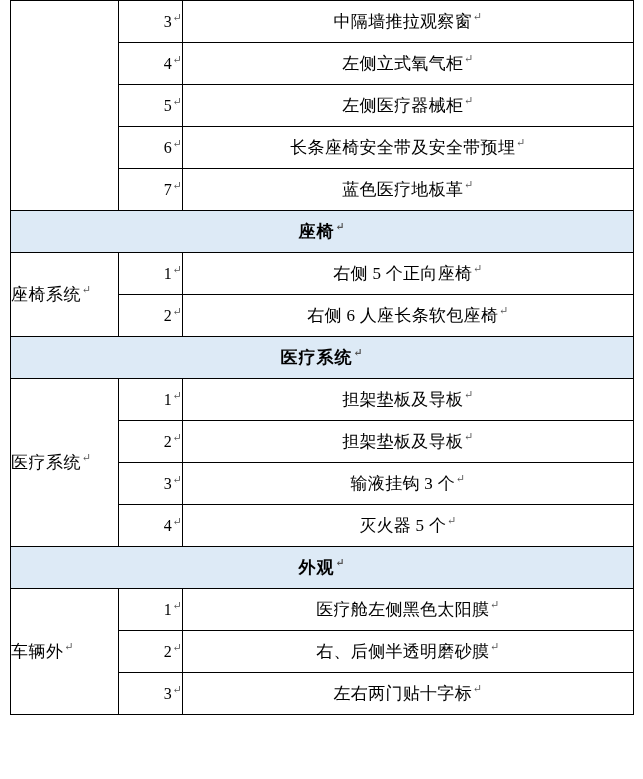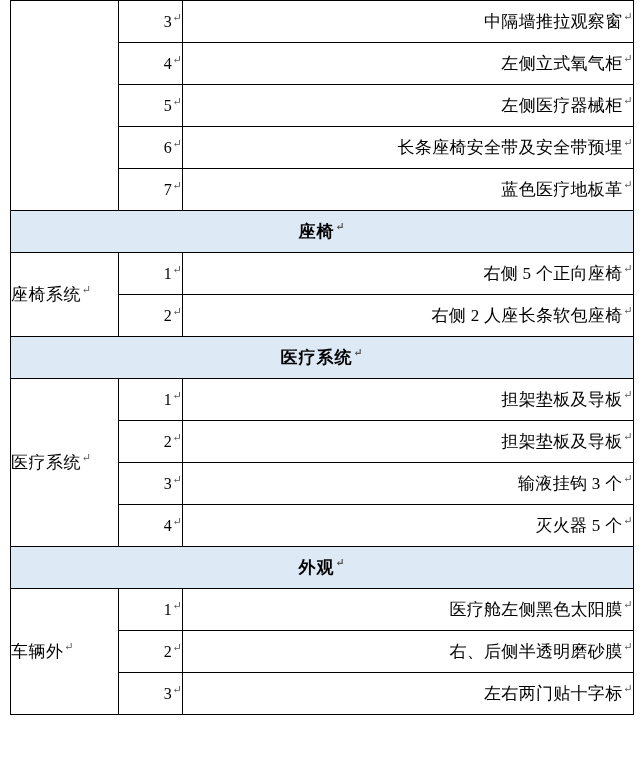--- a/index.html
+++ b/index.html
@@ -41,21 +41,21 @@
   .cat-cell {
     font-size: 17px;
     letter-spacing: 0.5px;
   }
   .num-cell {
     text-align: right;
     padding-right: 10px;
     font-size: 16px;
   }
   .desc-cell {
-    text-align: right;
+    text-align: center;
     padding-left: 12px;
     font-size: 17px;
     letter-spacing: 0.3px;
     margin-left: 13px;
   }
   .section-row td {
     background: #ddeaf6;
     text-align: center;
     font-weight: bold;
     font-size: 17px;
@@ -111,21 +111,21 @@
         <td colspan="3"><span>座椅</span><span class="mark">↵</span></td>
       </tr>
 
       <tr>
         <td class="cat-cell" rowspan="2"><span>座椅系统</span><span class="mark">↵</span></td>
         <td class="num-cell"><span>1</span><span class="mark">↵</span></td>
         <td class="desc-cell"><span>右侧 5 个正向座椅</span><span class="mark">↵</span></td>
       </tr>
       <tr>
         <td class="num-cell"><span>2</span><span class="mark">↵</span></td>
-        <td class="desc-cell"><span>右侧 2 人座长条软包座椅</span><span class="mark">↵</span></td>
+        <td class="desc-cell"><span>右侧 6 人座长条软包座椅</span><span class="mark">↵</span></td>
       </tr>
 
       <tr class="section-row">
         <td colspan="3"><span>医疗系统</span><span class="mark">↵</span></td>
       </tr>
 
       <tr>
         <td class="cat-cell" rowspan="4"><span>医疗系统</span><span class="mark">↵</span></td>
         <td class="num-cell"><span>1</span><span class="mark">↵</span></td>
         <td class="desc-cell"><span>担架垫板及导板</span><span class="mark">↵</span></td>

